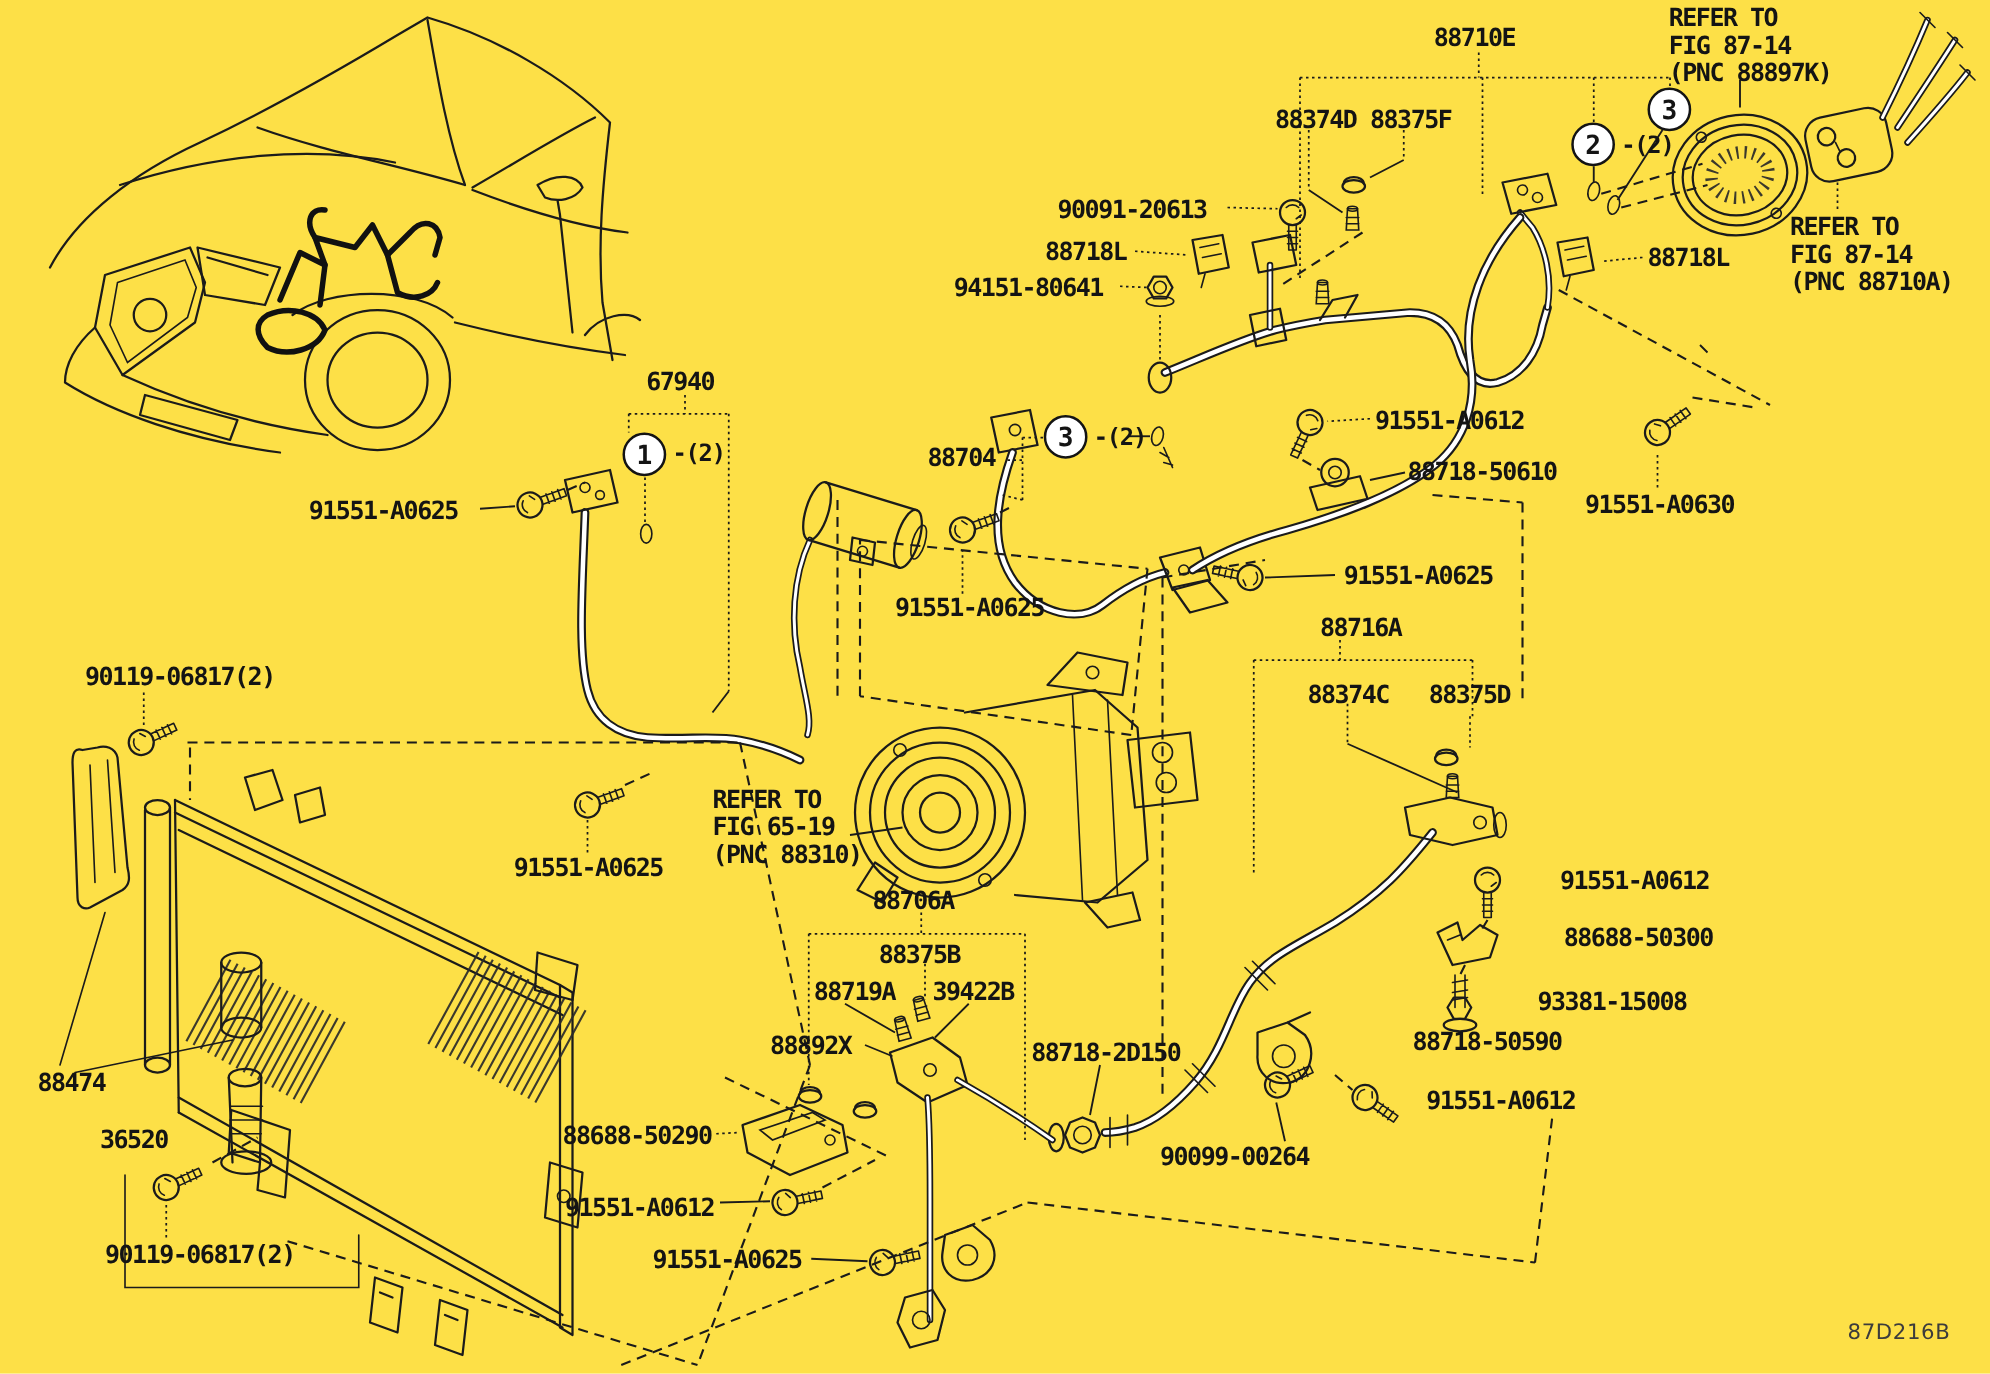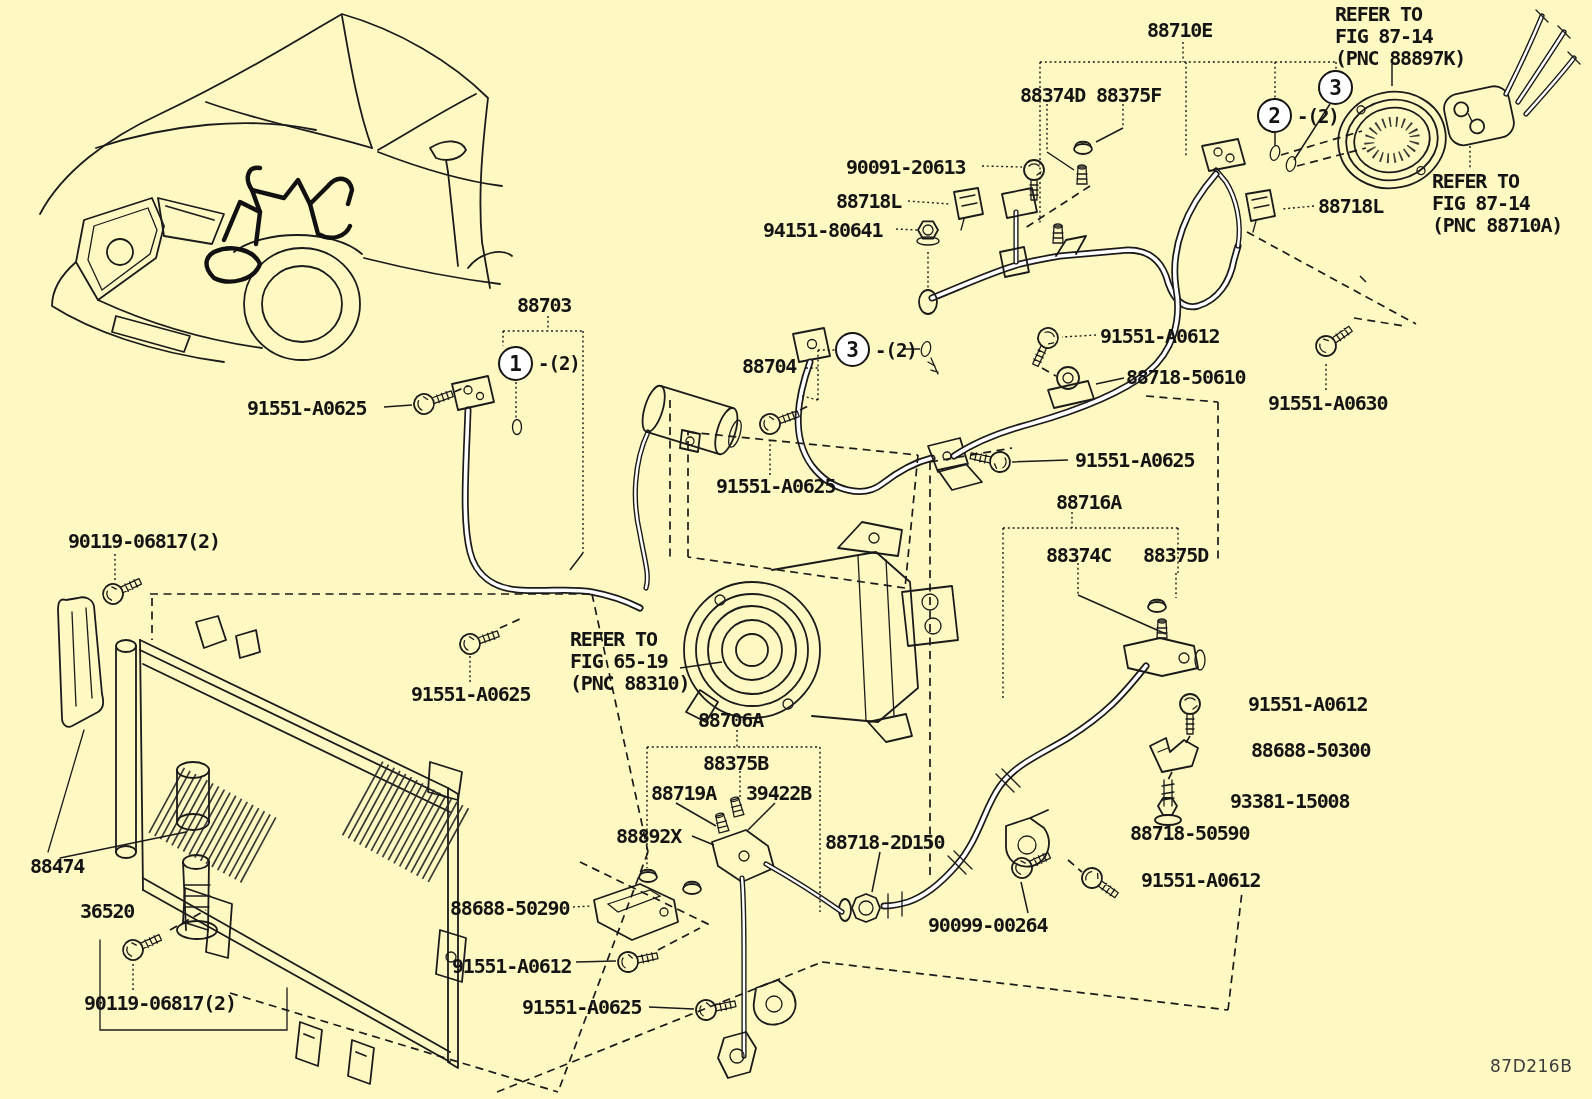--- a/index.html
+++ b/index.html
@@ -1,27 +1,27 @@
 <!DOCTYPE html>
 <html><head>
 <meta charset="utf-8">
 <style>
   html,body{margin:0;padding:0;background:#fff;}
-  #stage{position:relative;width:1592px;height:1099px;background:#fef9c3;overflow:hidden;
+  #stage{position:relative;width:1592px;height:1099px;background:#fde047;overflow:hidden;
          font-family:"DejaVu Sans Mono",monospace;}
   .lbl{position:absolute;font:bold 20px "DejaVu Sans Mono",monospace;color:#141414;
        letter-spacing:-1.2px;white-space:nowrap;line-height:20px;}
   .note{position:absolute;font:bold 20px "DejaVu Sans Mono",monospace;color:#141414;
        letter-spacing:-1.2px;white-space:nowrap;line-height:22px;}
   .callout{position:absolute;width:31px;height:31px;border:2.6px solid #141414;border-radius:50%;
        display:flex;align-items:center;justify-content:center;background:#fff;
        font:bold 21px "DejaVu Sans Mono",monospace;color:#141414;}
   .suffix{position:absolute;font:bold 19px "DejaVu Sans Mono",monospace;color:#141414;
        letter-spacing:-1px;white-space:nowrap;}
-  .code{position:absolute;font:17px "DejaVu Sans",sans-serif;color:#3c3c3c;letter-spacing:.5px;margin-left:12px;}
+  .code{position:absolute;font:17px "DejaVu Sans",sans-serif;color:#3c3c3c;letter-spacing:.5px;}
   
   .ln{fill:none;stroke:#1b1b1b;stroke-width:1.8;stroke-linecap:round;stroke-linejoin:round;}
   .th{fill:none;stroke:#1b1b1b;stroke-width:1.3;stroke-linecap:round;}
   .bold{fill:none;stroke:#111;stroke-width:4.4;stroke-linecap:round;stroke-linejoin:round;}
   .tubo{fill:none;stroke:#1b1b1b;stroke-width:7;stroke-linecap:round;stroke-linejoin:round;}
   .tubi{fill:none;stroke:#fff;stroke-width:3.6;stroke-linecap:round;stroke-linejoin:round;}
   .tubo2{fill:none;stroke:#1b1b1b;stroke-width:5.2;stroke-linecap:round;stroke-linejoin:round;}
   .tubi2{fill:none;stroke:#fff;stroke-width:2.4;stroke-linecap:round;stroke-linejoin:round;}
   .dot{fill:none;stroke:#1b1b1b;stroke-width:1.4;stroke-dasharray:2 2.8;}
   .dsh{fill:none;stroke:#1b1b1b;stroke-width:1.7;stroke-dasharray:8 5.5;}
@@ -314,21 +314,21 @@
   <div class="lbl" style="left:1147px;top:20px">88710E</div>
   <div class="lbl" style="left:1020px;top:85px">88374D</div>
   <div class="lbl" style="left:1096px;top:85px">88375F</div>
   <div class="lbl" style="left:846px;top:157px">90091-20613</div>
   <div class="lbl" style="left:836px;top:191px">88718L</div>
   <div class="lbl" style="left:763px;top:220px">94151-80641</div>
   <div class="lbl" style="left:1318px;top:196px">88718L</div>
   <div class="lbl" style="left:1100px;top:326px">91551-A0612</div>
   <div class="lbl" style="left:1126px;top:367px">88718-50610</div>
   <div class="lbl" style="left:1268px;top:393px">91551-A0630</div>
-  <div class="lbl" style="left:517px;top:295px">88703</div>
+  <div class="lbl" style="left:517px;top:295px">67940</div>
   <div class="lbl" style="left:247px;top:398px">91551-A0625</div>
   <div class="lbl" style="left:742px;top:356px">88704</div>
   <div class="lbl" style="left:716px;top:476px">91551-A0625</div>
   <div class="lbl" style="left:1075px;top:450px">91551-A0625</div>
   <div class="lbl" style="left:1056px;top:492px">88716A</div>
   <div class="lbl" style="left:1046px;top:545px">88374C</div>
   <div class="lbl" style="left:1143px;top:545px">88375D</div>
   <div class="lbl" style="left:68px;top:531px">90119-06817(2)</div>
   <div class="lbl" style="left:411px;top:684px">91551-A0625</div>
   <div class="lbl" style="left:698px;top:710px">88706A</div>

